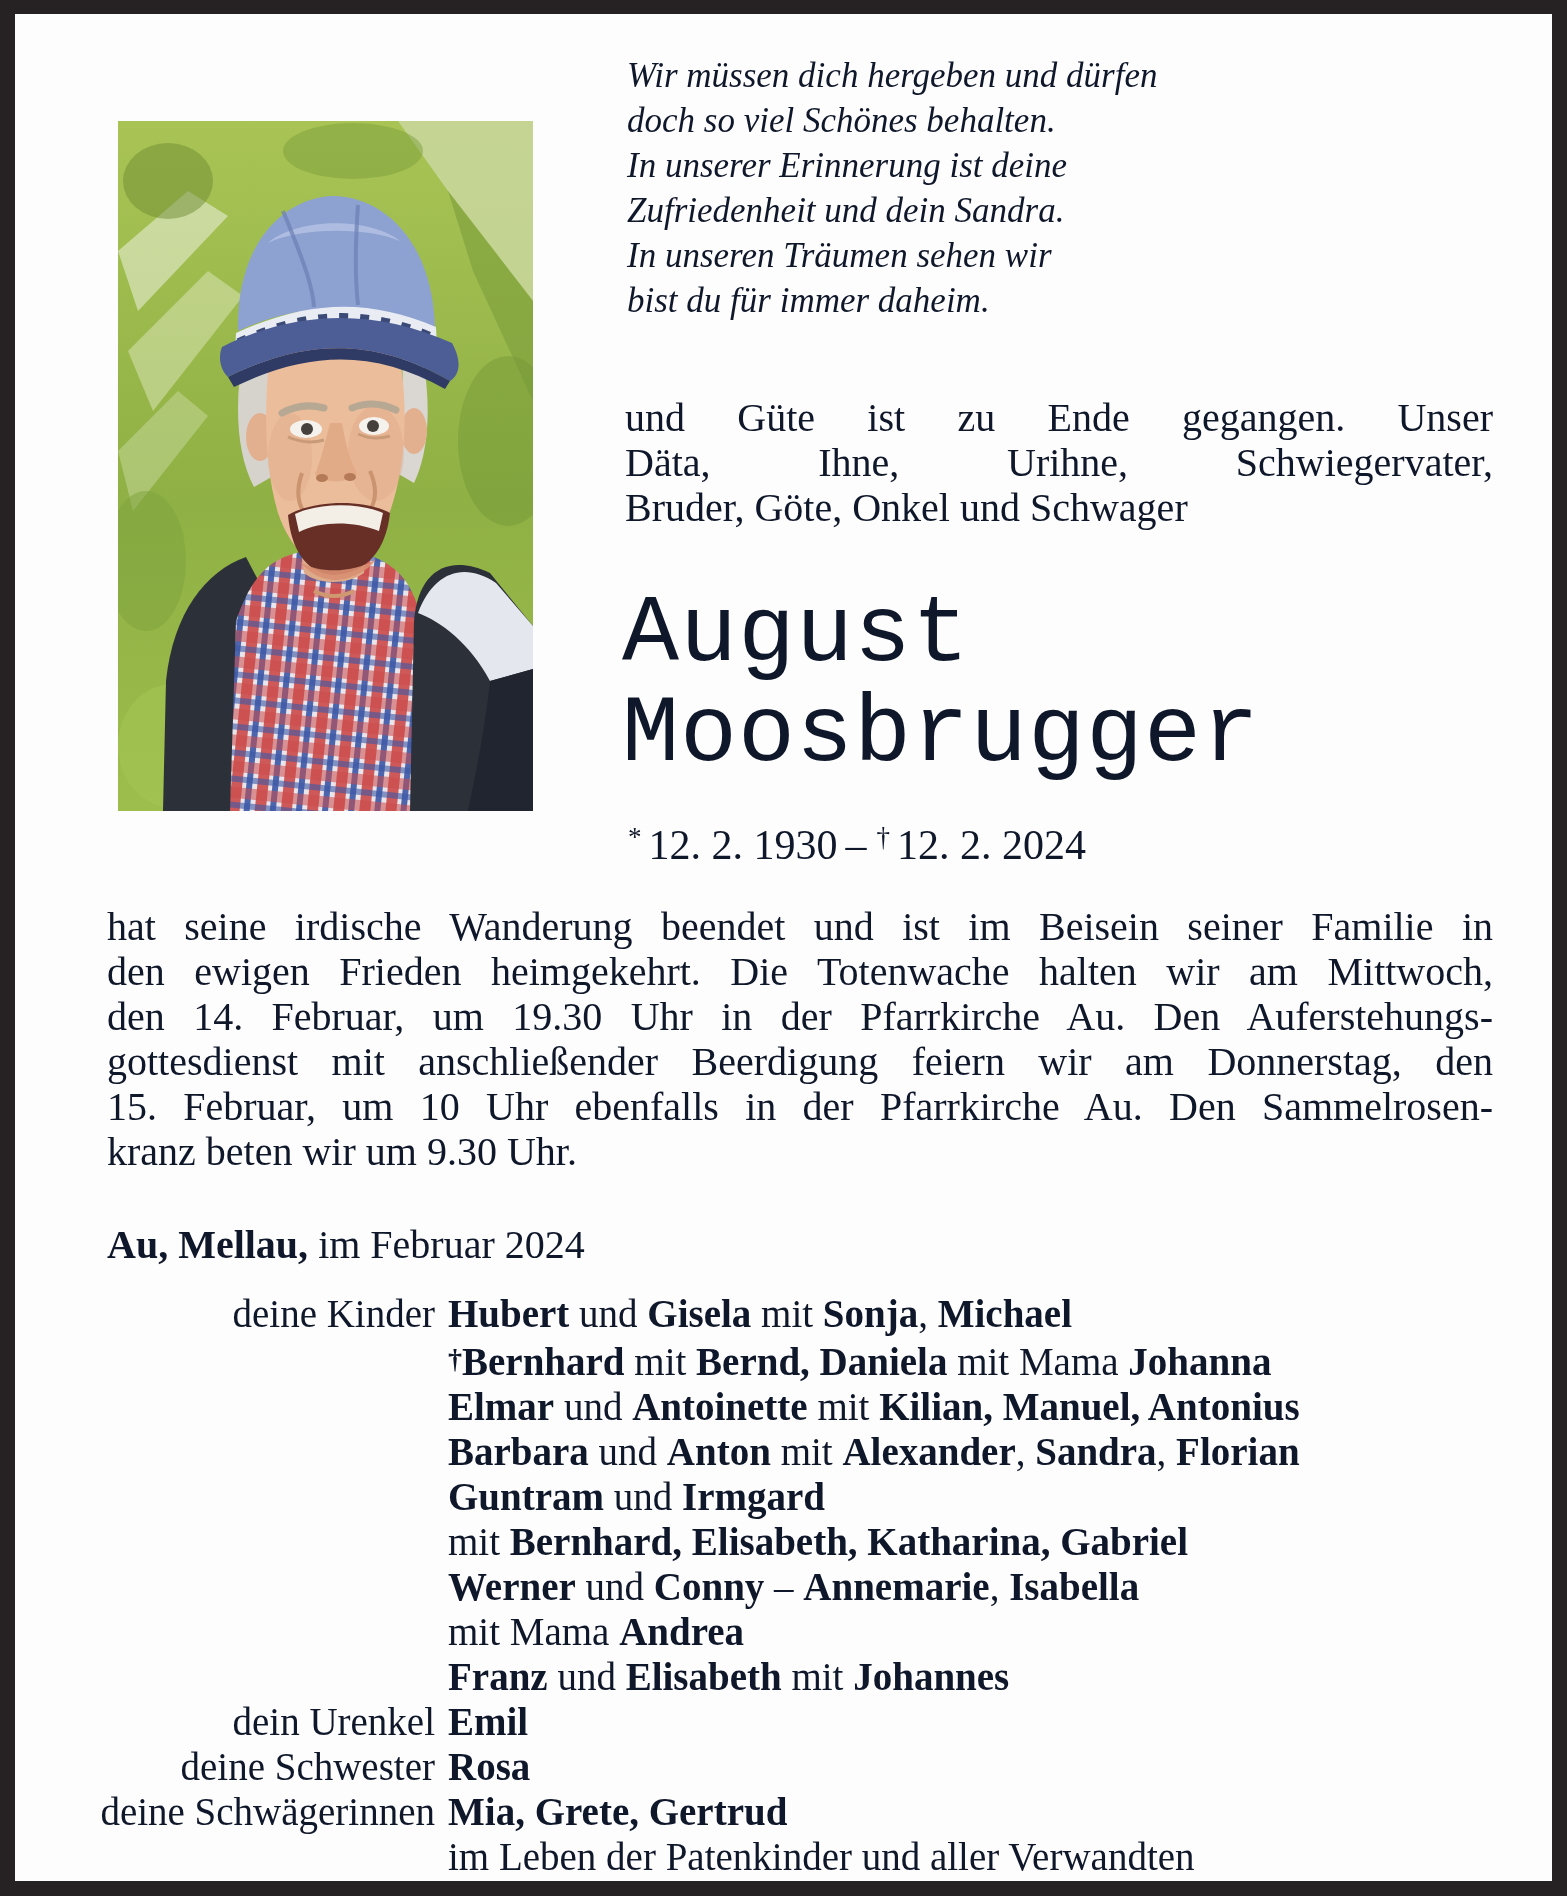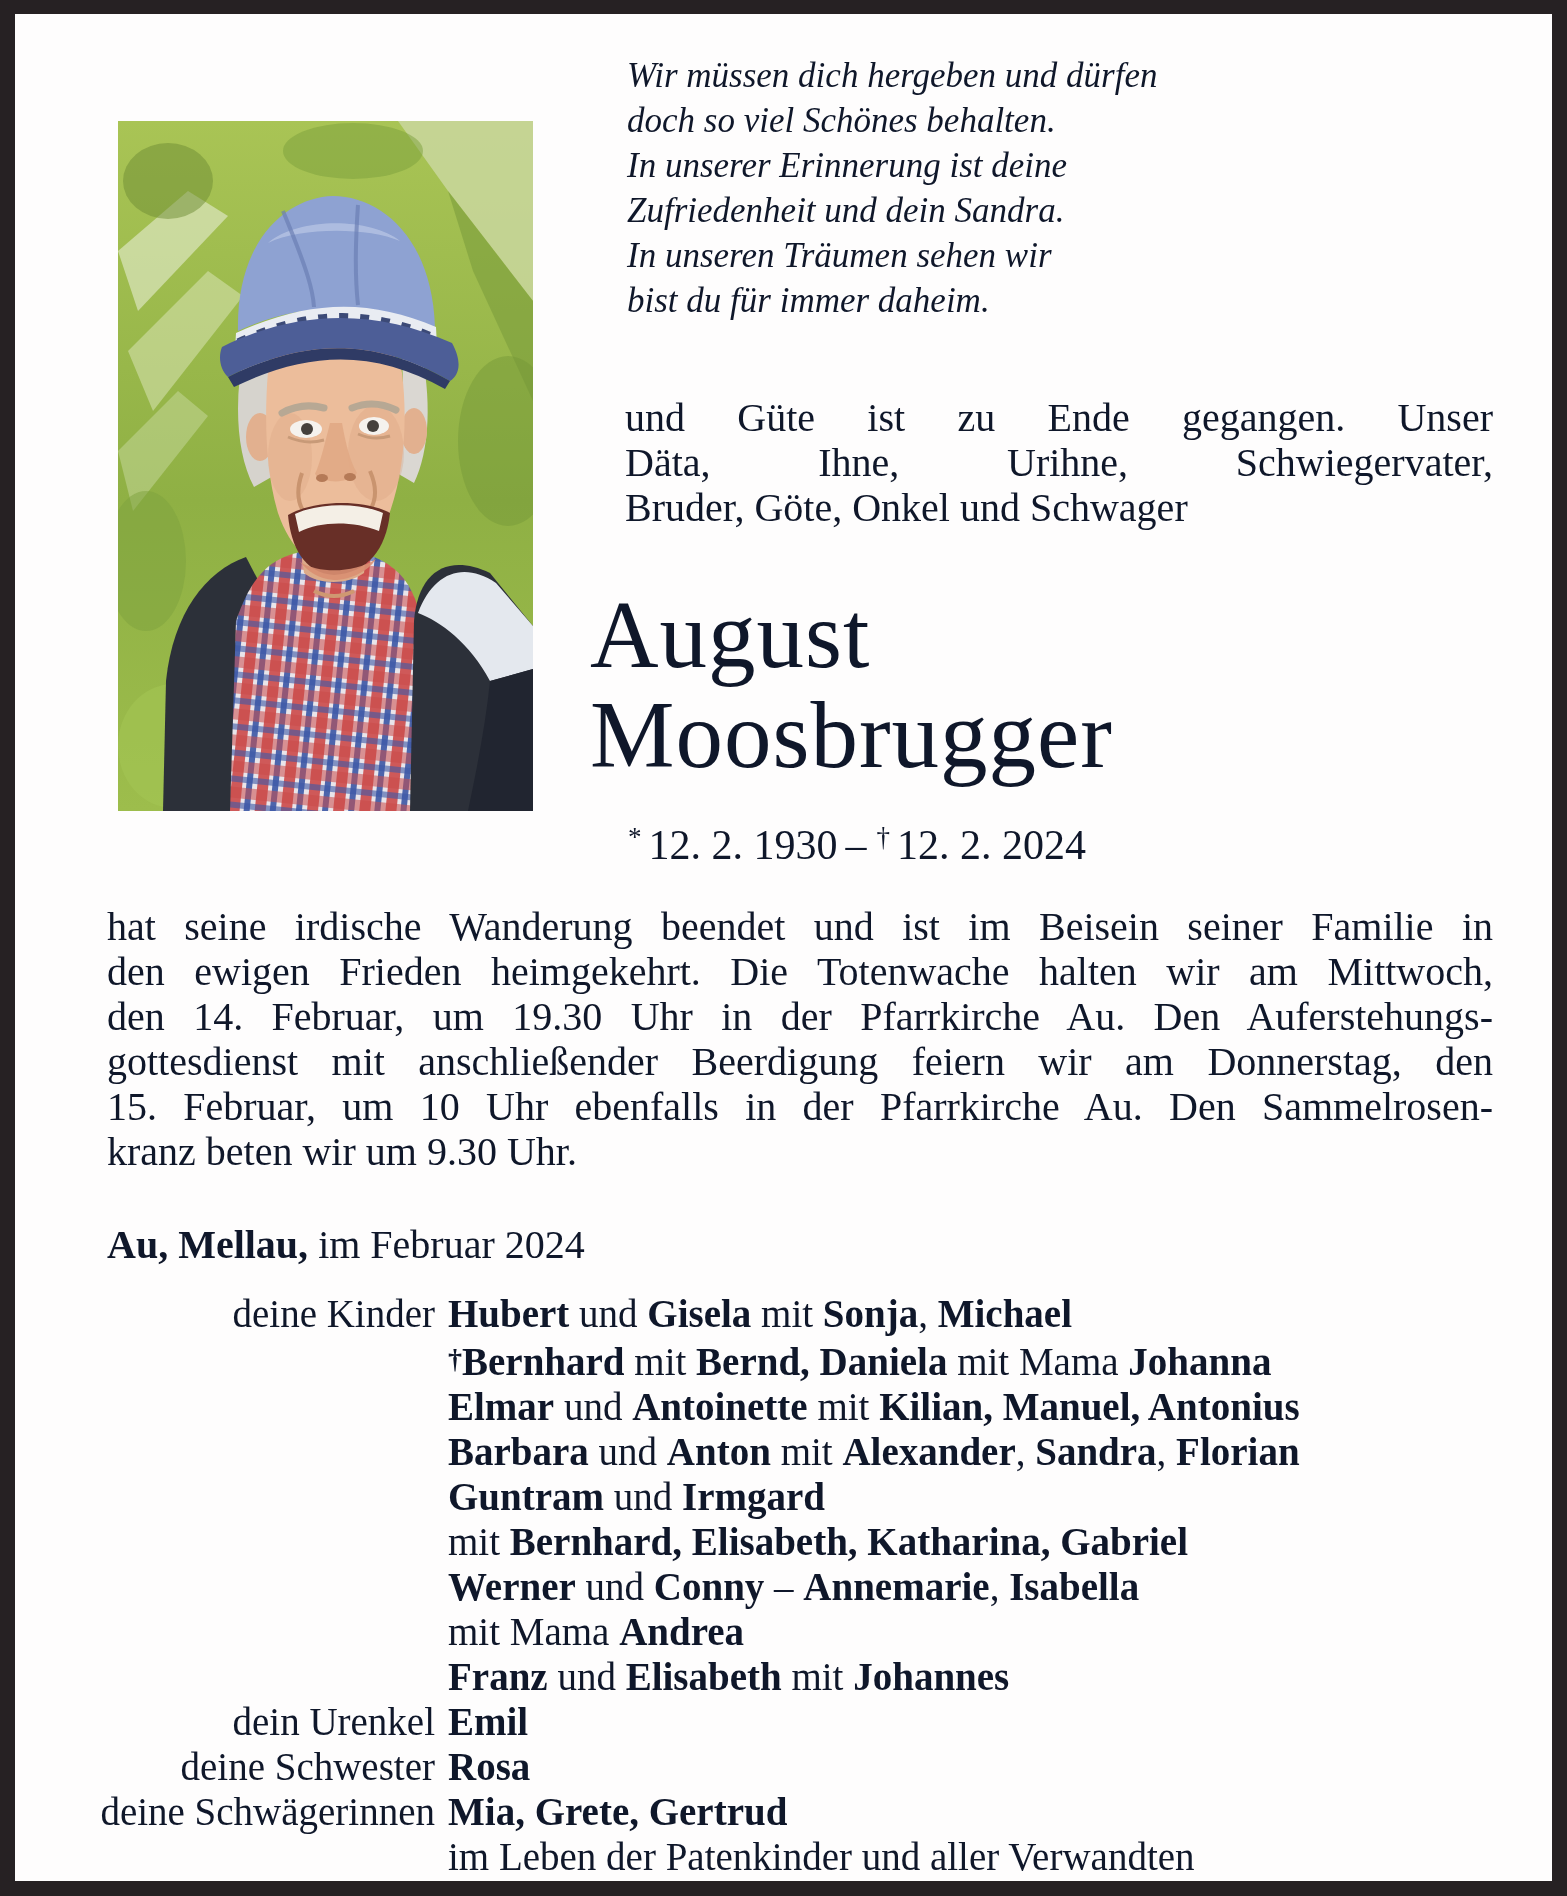--- a/index.html
+++ b/index.html
@@ -9,21 +9,21 @@
 
   .photo{position:absolute;left:103px;top:107px;width:415px;height:690px;overflow:hidden;}
   .photo svg{display:block;width:100%;height:100%;}
 
   .quote{position:absolute;left:612px;top:39px;width:880px;
          font-style:italic;font-size:35px;line-height:45px;}
 
   .intro{position:absolute;left:610px;top:381px;width:868px;font-size:40px;line-height:45px;}
   .jline{text-align:justify;text-align-last:justify;}
 
-  .name{position:absolute;left:575px;top:571px;width:890px;font-size:95px;line-height:100px;letter-spacing:1px;}
+  .name{position:absolute;left:607px;top:571px;width:890px;font-size:95px;line-height:100px;letter-spacing:1px;font-family:Liberation Mono, monospace;}
 
   .dates{position:absolute;left:613px;top:807px;font-size:42px;font-weight:normal;white-space:nowrap;}
   .dates .mark{font-size:27px;position:relative;top:-13px;margin-right:7px;}
   .dates .sep{margin:0 10px 0 8px;}
 
   .announce{position:absolute;left:92px;top:890px;width:1386px;font-size:40px;line-height:45px;}
 
   .dateline{position:absolute;left:92px;top:1163px;font-size:40px;margin-top:44px;}
   .b{font-weight:bold;}
 

